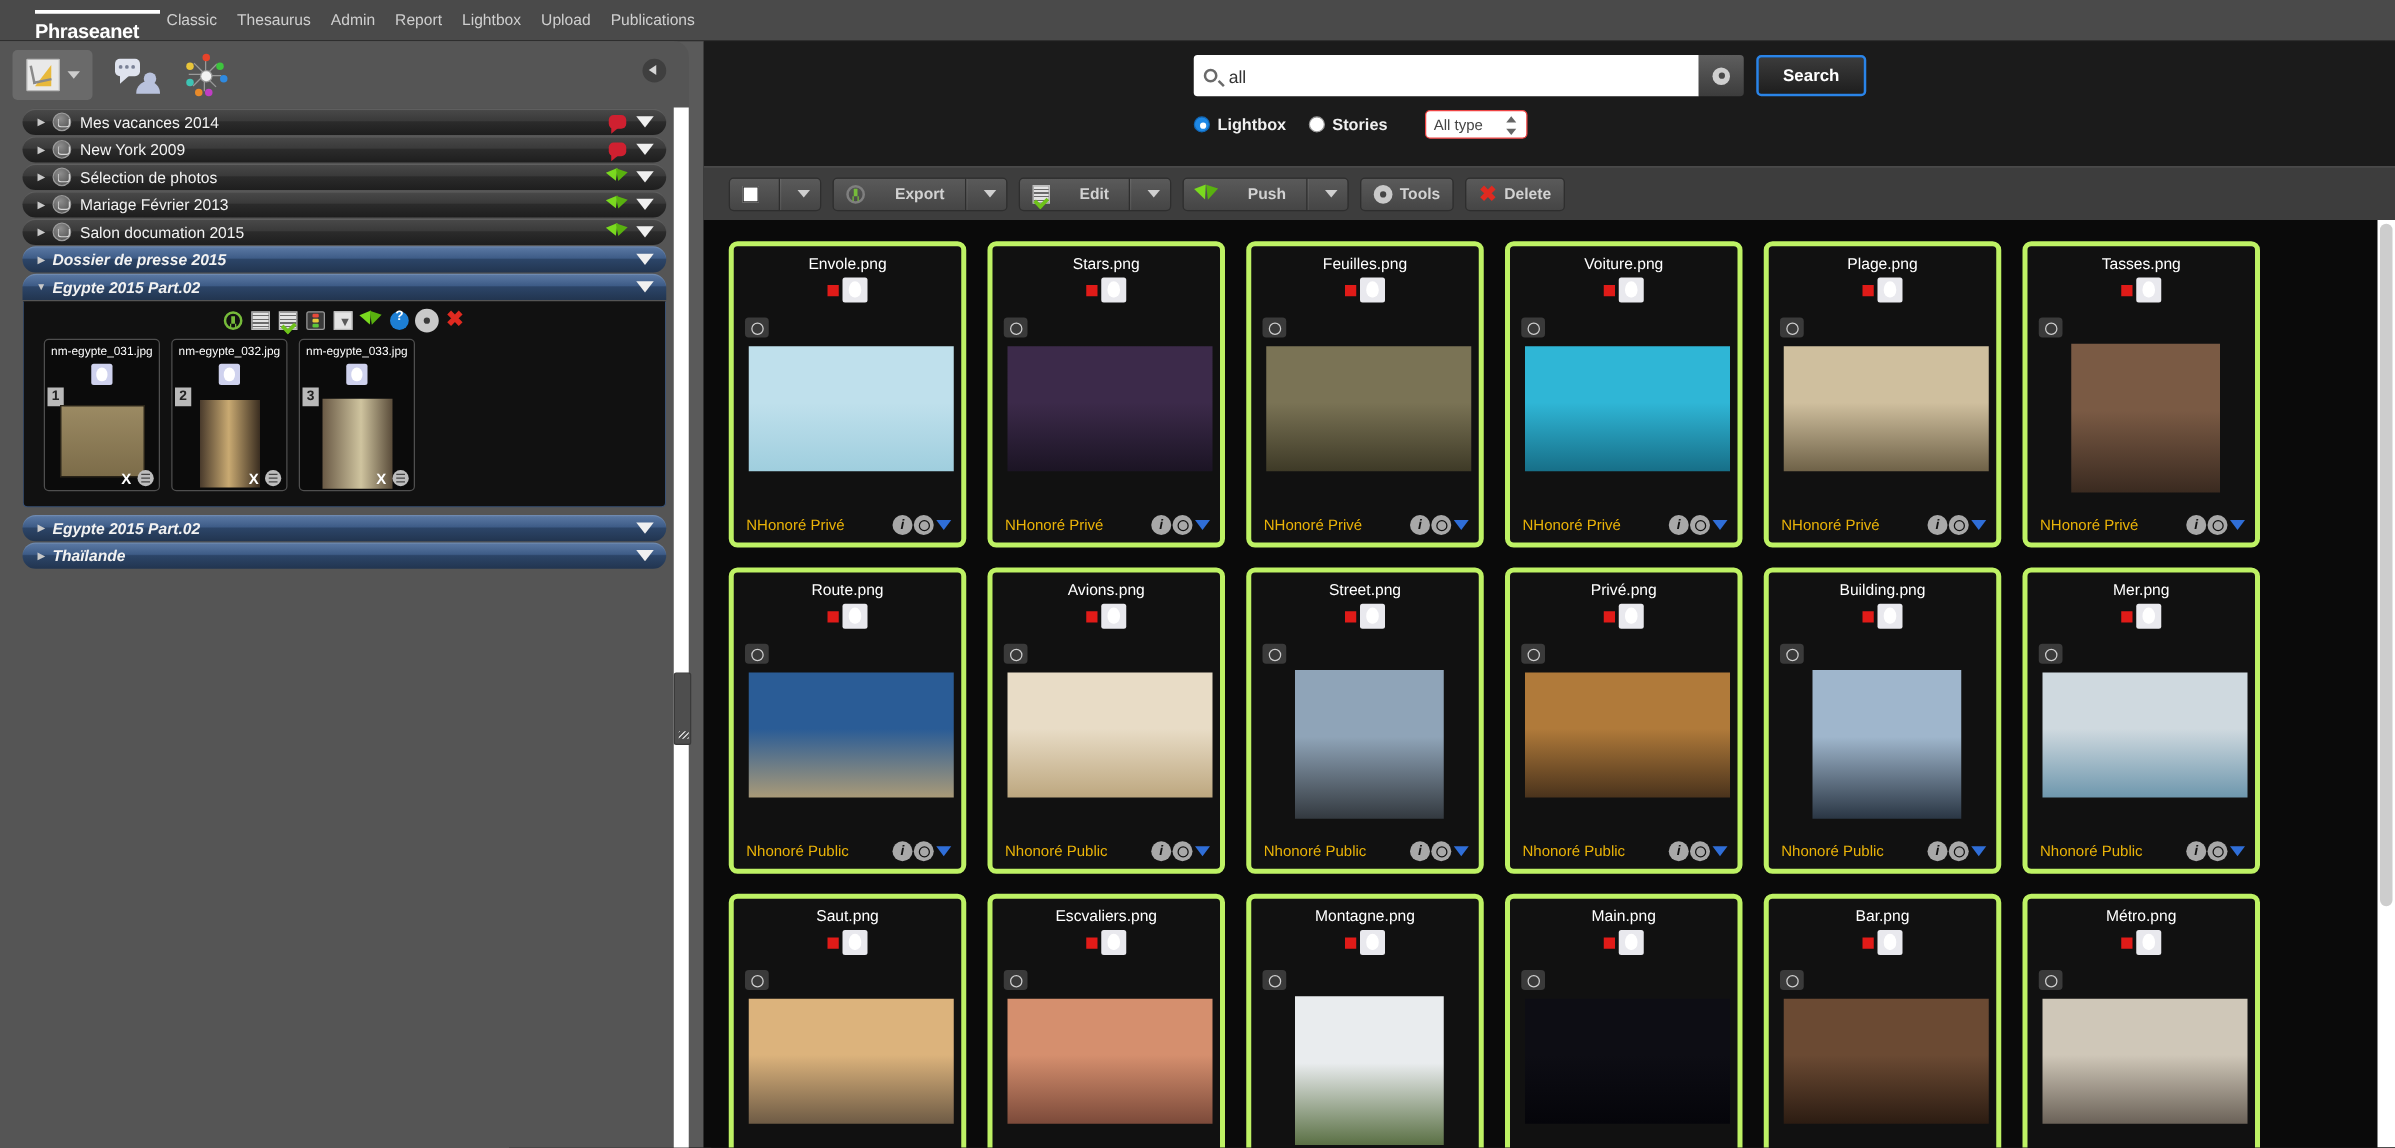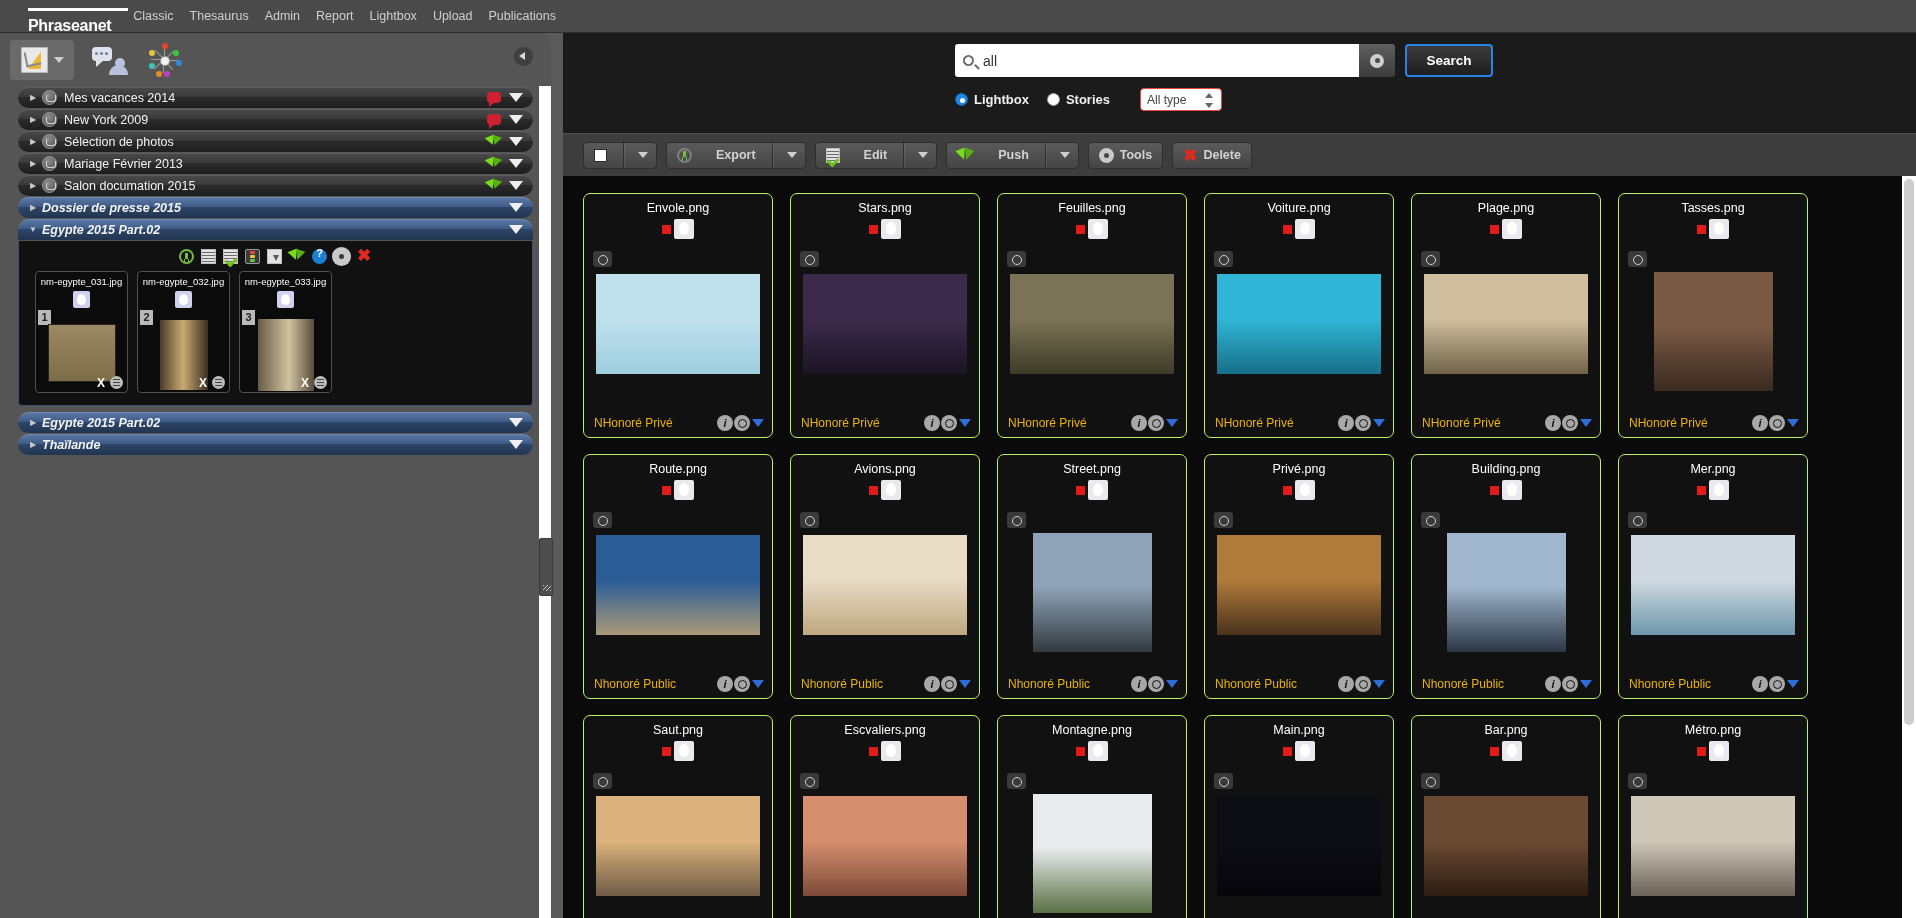--- a/index.html
+++ b/index.html
@@ -355,21 +355,21 @@
 
   
   #results{
     position:absolute; left:0; top:143px; width:1353px; height:742px;
     background:#0a0a0a; overflow:hidden;
   }
   #grid{
     display:flex; flex-wrap:wrap; gap:16px 17px; padding:17px 12px 0 20px;
   }
   .card{
-    width:190px; height:245px; background:#111; border:1px solid #bef264;
+    width:190px; height:245px; background:#111; border:4px solid #bef264;
     border-radius:7px; position:relative; cursor:pointer;
   }
   .card-name{
     color:#fff; font-size:12.5px; text-align:center; padding-top:7px;
     white-space:nowrap; overflow:hidden;
   }
   .card-badges{
     display:flex; align-items:center; justify-content:center; gap:3px; margin-top:4px;
   }
   .b-red{ width:9px;height:9px;background:#e01b18; }

